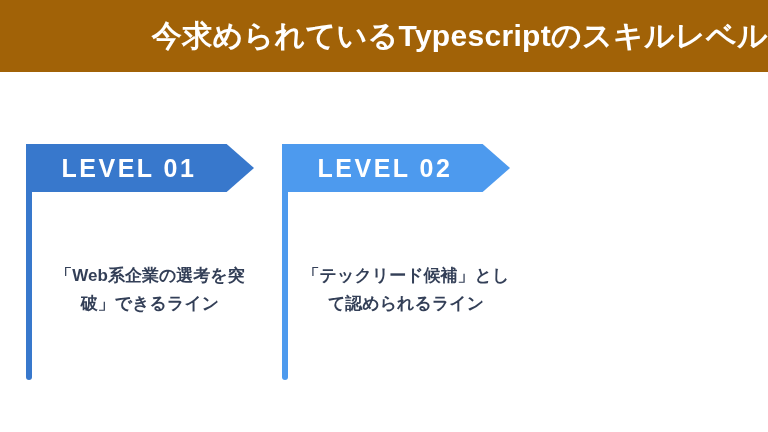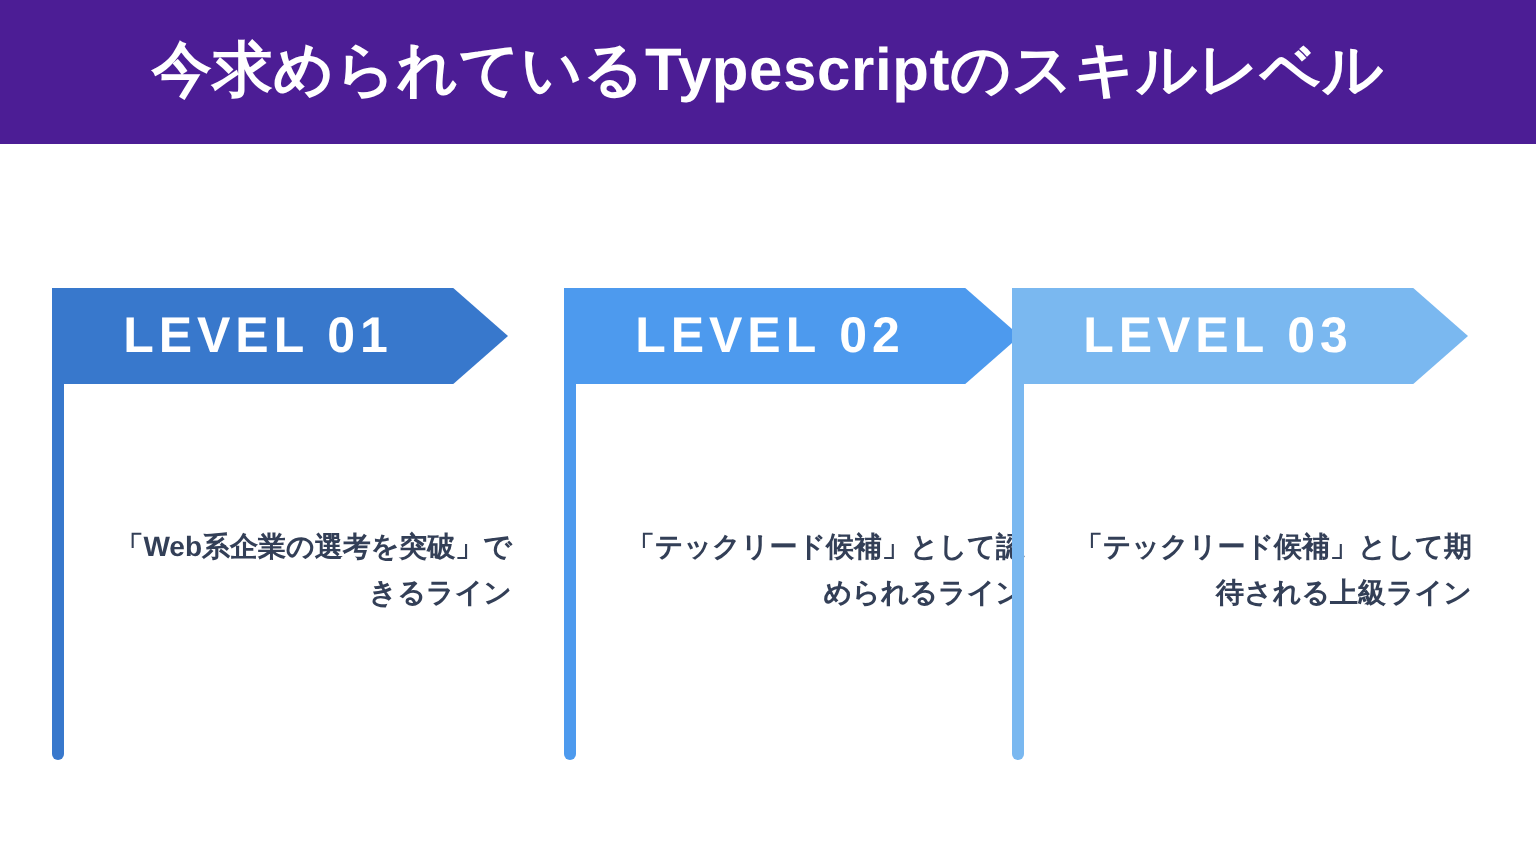--- a/index.html
+++ b/index.html
@@ -89,31 +89,31 @@
     white-space: nowrap;
   }
 
   
   .level-body {
     position: absolute;
     left: 18px;
     top: 118px;
     width: 212px;
     color: #333f57;
-    font-size: 14px;
+    font-size: 17px;
     font-weight: bold;
     line-height: 1.62;
-    text-align: right;
+    text-align: center;
     word-break: break-all;
   }
 </style>
 </head>
 <body>
 
-<div class="header-bar" style="background: #4c1d95;">
+<div class="header-bar" style="background: #a16207; justify-content: flex-end;">
   <div class="header-title" style="color: rgb(255, 255, 255);">今求められているTypescriptのスキルレベル</div>
 </div>
 
 <div class="levels">
 
   <div class="level-col c0">
     <div class="accent-bar" style="background: rgb(56, 120, 204);"></div>
     <div class="banner" style="background: rgb(56, 120, 204); text-align: center;">
       <span class="banner-label">LEVEL 01</span>
     </div>
@@ -121,21 +121,14 @@
   </div>
 
   <div class="level-col c1">
     <div class="accent-bar" style="background: rgb(77, 154, 238);"></div>
     <div class="banner" style="background: rgb(77, 154, 238);">
       <span class="banner-label">LEVEL 02</span>
     </div>
     <div class="level-body" style="color: rgb(51, 63, 87);">「テックリード候補」として認められるライン</div>
   </div>
 
-  <div class="level-col c2">
-    <div class="accent-bar" style="background: rgb(122, 184, 240);"></div>
-    <div class="banner" style="background: rgb(122, 184, 240);">
-      <span class="banner-label">LEVEL 03</span>
-    </div>
-    <div class="level-body" style="color: rgb(51, 63, 87);">「テックリード候補」として期待される上級ライン</div>
-  </div>
 
 </div>
 
 </body></html>

